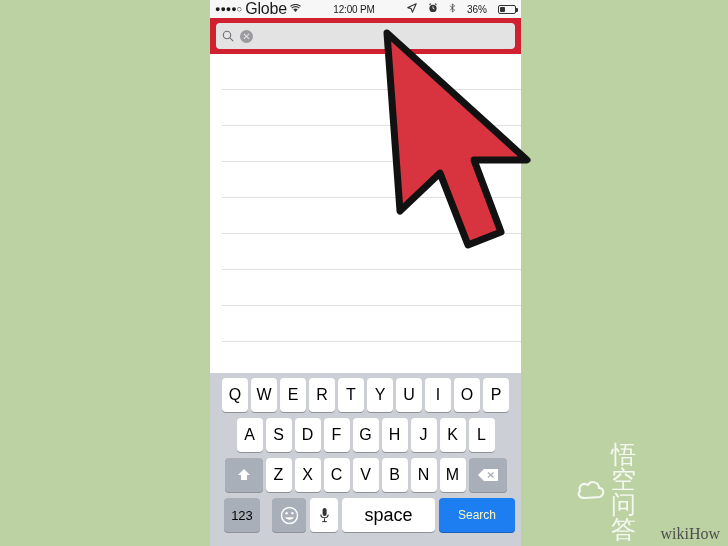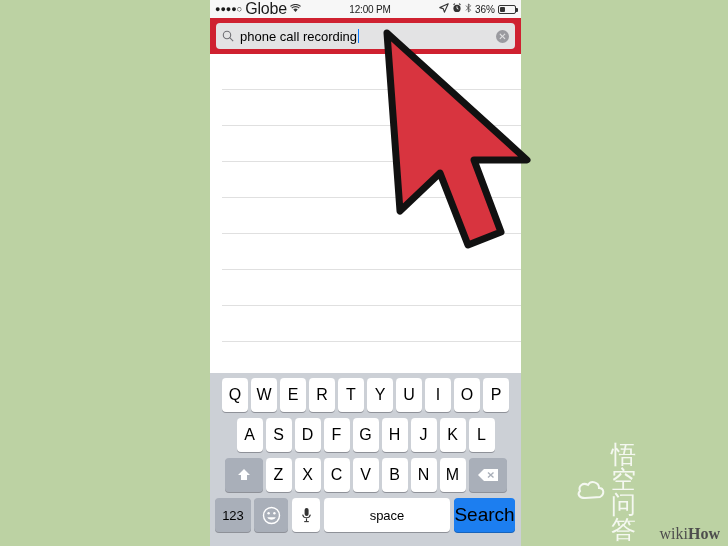--- a/index.html
+++ b/index.html
@@ -49,21 +49,21 @@
   .sb-center {
     flex: 1 1 auto;
     text-align: center;
     font-size: 10px;
     font-weight: normal;
     letter-spacing: -0.2px;
   }
   .sb-right {
     display: flex;
     align-items: center;
-    gap: 3px;
+    gap: 11px;
     flex: 0 0 auto;
   }
   .dots {
     letter-spacing: 0px;
     font-size: 9px;
     line-height: 1;
   }
   .carrier {
     font-size: 16px;
     letter-spacing: -0.2px;
@@ -197,39 +197,39 @@
   }
   .key-shift, .key-backspace {
     width: 38px;
     height: 34px;
     margin: 0 1.5px;
   }
   .key-space {
     flex: 1 1 auto;
     height: 34px;
     margin: 0 2px;
-    font-size: 13px;
+    font-size: 18px;
   }
   .key-123 {
-    width: 36px; height: 34px; margin: 0 1px;
+    width: 36px; height: 34px; margin: 0 10px;
     font-size: 13px;
   }
   .key-emoji {
     width: 34px; height: 34px; margin: 0 2px;
     font-size: 17px;
   }
   .key-mic {
     width: 28px; height: 34px; margin: 0 2px;
     font-size: 15px;
   }
   .key-search {
-    width: 61px; height: 34px; margin: 0 2px;
+    width: 76px; height: 34px; margin: 0 2px;
     background: #1c7ef0;
-    color: #000000;
-    font-size: 19px;
+    color: #fef9c3;
+    font-size: 12px;
     box-shadow: 0 1px 0 #1763bb;
   }
   #row4 {
     padding: 0 4px;
     margin-bottom: 0;
   }
 
   
   #mouse-cursor {
     position: absolute;
@@ -270,21 +270,21 @@
   #wm-wikihow {
     margin-top: -4px;
     margin-right: 2px;
     font-size: 16px;
     font-family: "Liberation Serif", serif;
     color: #4d4d4d;
     letter-spacing: 0px;
     line-height: 1;
   }
   #wm-wikihow .wiki { font-weight: normal; }
-  #wm-wikihow .how { font-weight: bold; }
+  #wm-wikihow .how { font-weight: normal; }
 </style>
 </head>
 <body>
 
 <div id="phone-screen">
 
   <div id="status-bar">
     <div class="sb-left">
       <span class="dots">●●●●○</span>
       <span class="carrier">Globe</span>
@@ -323,21 +323,20 @@
   </div>
 
   <div id="search-bar-highlight">
     <div id="search-field">
       <span id="search-icon">
         <svg width="12" height="12" viewBox="0 0 12 12">
           <circle cx="5" cy="5" r="3.7" fill="none" stroke="#6f6f74" stroke-width="1.1"></circle>
           <line x1="7.7" y1="7.7" x2="11.2" y2="11.2" stroke="#6f6f74" stroke-width="1.1"></line>
         </svg>
       </span>
-      <span id="search-text"><span>phone call recording</span><span id="text-caret"></span></span>
       <span id="clear-button">✕</span>
     </div>
   </div>
 
   <div id="results-list">
     <div class="result-row"></div>
     <div class="result-row"></div>
     <div class="result-row"></div>
     <div class="result-row"></div>
     <div class="result-row"></div>

